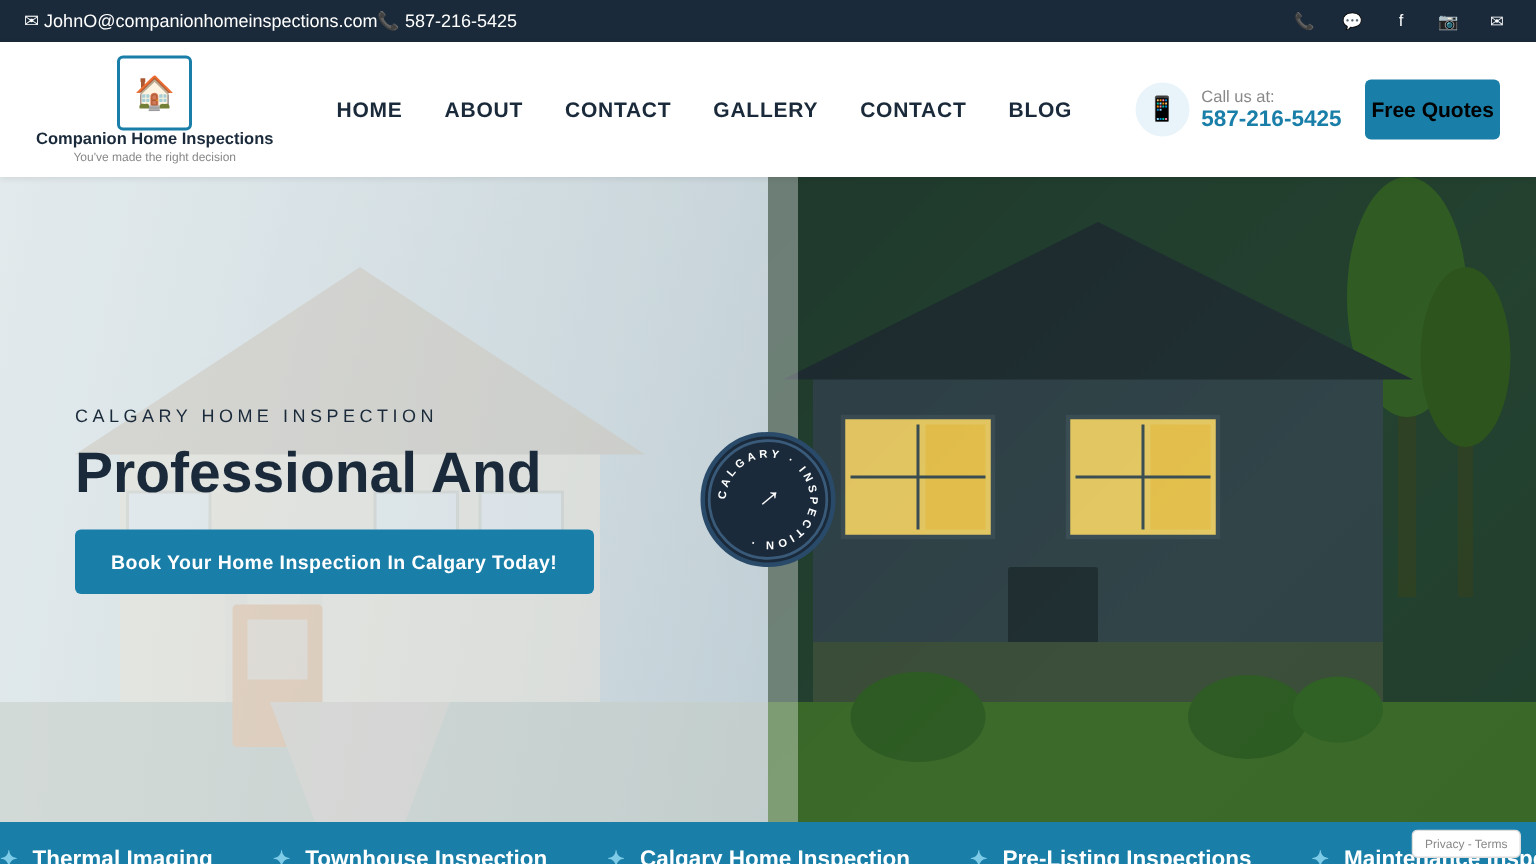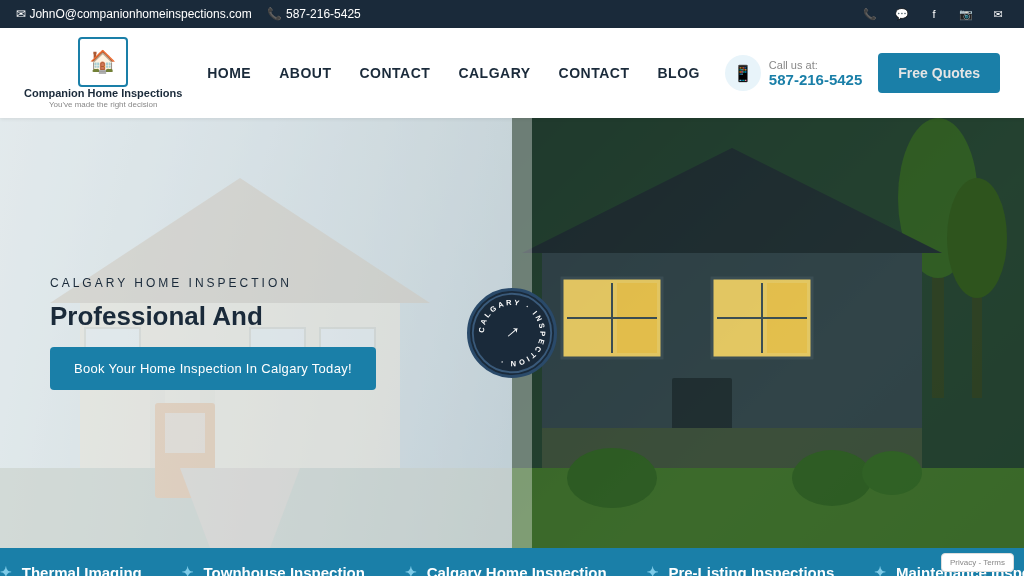--- a/index.html
+++ b/index.html
@@ -9,21 +9,21 @@
     .top-bar {
       background: #1a2a3a;
       color: #fff;
       font-size: 12px;
       padding: 0 16px;
       height: 28px;
       display: flex;
       align-items: center;
       justify-content: space-between;
     }
-    .top-bar-left { display: flex; align-items: center; gap: 16px; }
+    .top-bar-left { display: flex; align-items: center; }
     .top-bar-right { display: flex; align-items: center; gap: 12px; }
 
     
     .nav {
       background: #fff;
       height: 90px;
       display: flex;
       align-items: center;
       justify-content: space-between;
       padding: 0 24px;
@@ -56,23 +56,23 @@
       background: #e8f4fa;
       border-radius: 50%;
       display: flex; align-items: center; justify-content: center;
       font-size: 16px; color: #1a7fa8;
     }
     .call-text-area { display: flex; flex-direction: column; }
     .call-label { font-size: 11px; color: #888; }
     .call-number { font-size: 15px; font-weight: 700; color: #1a7fa8; }
     .free-quotes-btn {
       background: #1a7fa8;
-      color: #e5e5e5;
+      color: #000000;
       border: none;
-      padding: 12px 20px;
+      padding: 12px 4px;
       font-size: 14px;
       font-weight: 700;
       border-radius: 4px;
       cursor: pointer;
       white-space: nowrap;
     }
 
     
     .hero {
       position: relative;
@@ -106,29 +106,29 @@
       position: absolute; top: 0; left: 0; width: 50%; height: 100%;
       display: flex; flex-direction: column; justify-content: center;
       padding: 40px 50px;
       background: rgba(255,255,255,0.25);
     }
     .hero-tag {
       font-size: 12px; letter-spacing: 3px; color: #1a2a3a;
       margin-bottom: 12px; font-weight: 500;
     }
     .hero-title {
-      font-size: 26px; font-weight: 900; color: #1a2a3a; line-height: 1.1;
+      font-size: 38px; font-weight: 900; color: #1a2a3a; line-height: 1.1;
       margin-bottom: 16px;
     }
     .hero-subtitle {
       font-size: 13px; color: #444; margin-bottom: 28px; line-height: 1.5;
     }
     .hero-btn {
       background: #1a7fa8; color: #fff; border: none;
-      padding: 14px 24px; font-size: 13px; font-weight: 400;
+      padding: 14px 24px; font-size: 13px; font-weight: 700;
       border-radius: 4px; cursor: pointer; width: fit-content;
       letter-spacing: 0.3px;
     }
 
     
     .inspection-badge {
       position: absolute;
       top: 50%; left: 50%;
       transform: translate(-50%, -50%);
       width: 90px; height: 90px;
@@ -206,21 +206,21 @@
       <span class="logo-house">🏠</span>
     </div>
     <div class="logo-text">Companion Home Inspections</div>
     <div class="logo-sub">You've made the right decision</div>
   </div>
 
   <div class="nav-links">
     <a class="nav-link">HOME</a>
     <a class="nav-link">ABOUT</a>
     <a class="nav-link">CONTACT</a>
-    <a class="nav-link">CALGARY</a>
+    <a class="nav-link">GALLERY</a>
     <a class="nav-link">CONTACT</a>
     <a class="nav-link">BLOG</a>
   </div>
 
   <div class="nav-right">
     <div class="call-info">
       <div class="phone-icon-nav">📱</div>
       <div class="call-text-area">
         <span class="call-label">Call us at:</span>
         <span class="call-number">587-216-5425</span>

